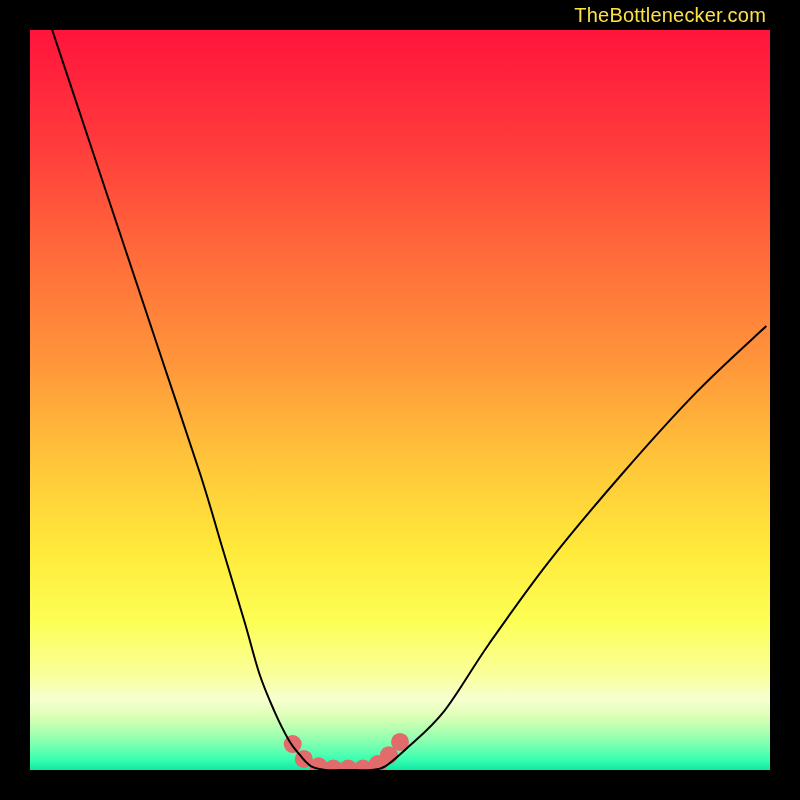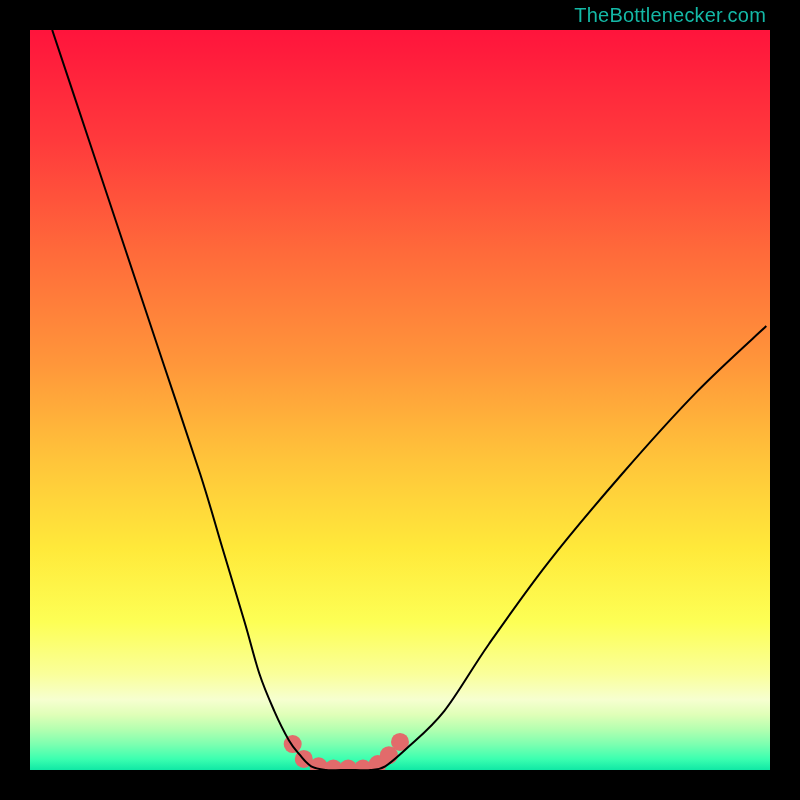--- a/index.html
+++ b/index.html
@@ -31,21 +31,21 @@
     top: 0;
     width: 100%;
     height: 100%;
   }
   .watermark {
     position: absolute;
     top: 4px;
     right: 34px;
     font-family: Arial, Helvetica, sans-serif;
     font-size: 20px;
-    color: #14b8a6;
+    color: #fde047;
     letter-spacing: 0.2px;
     font-weight: 500;
   }
 </style>
 </head>
 <body>
 
 <div class="frame">
 
   <svg class="gradient-bg" viewBox="0 0 740 740" preserveAspectRatio="none">

